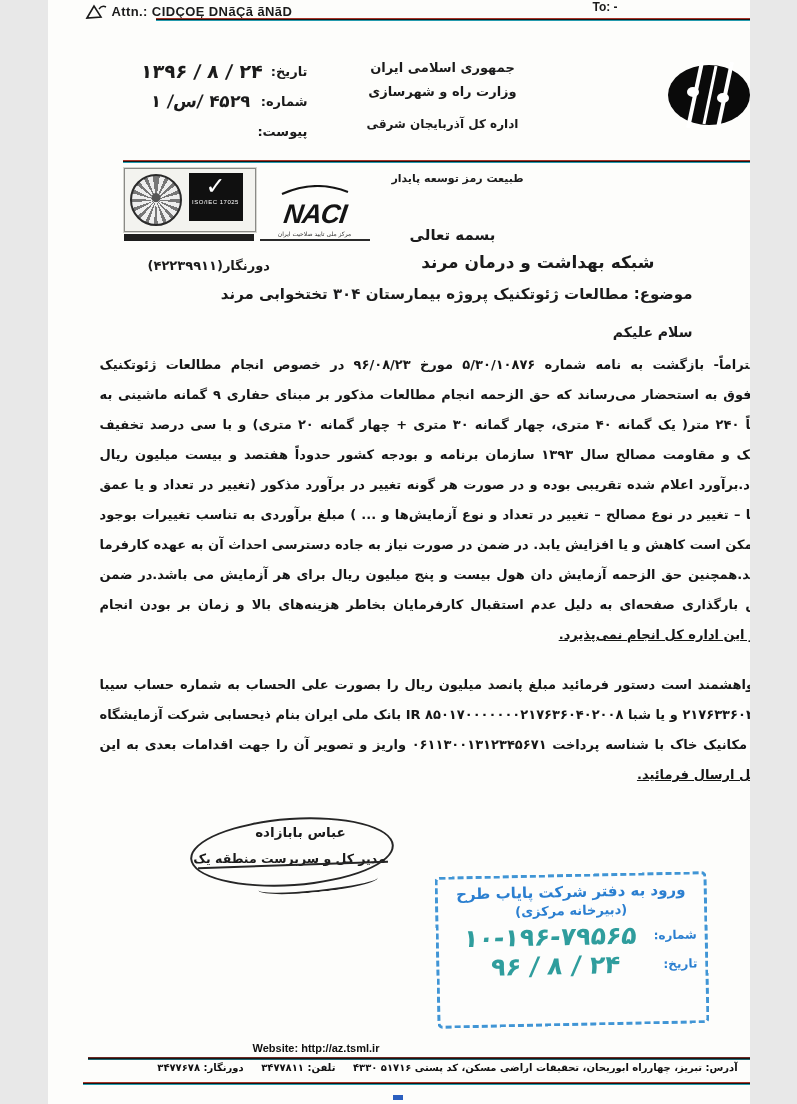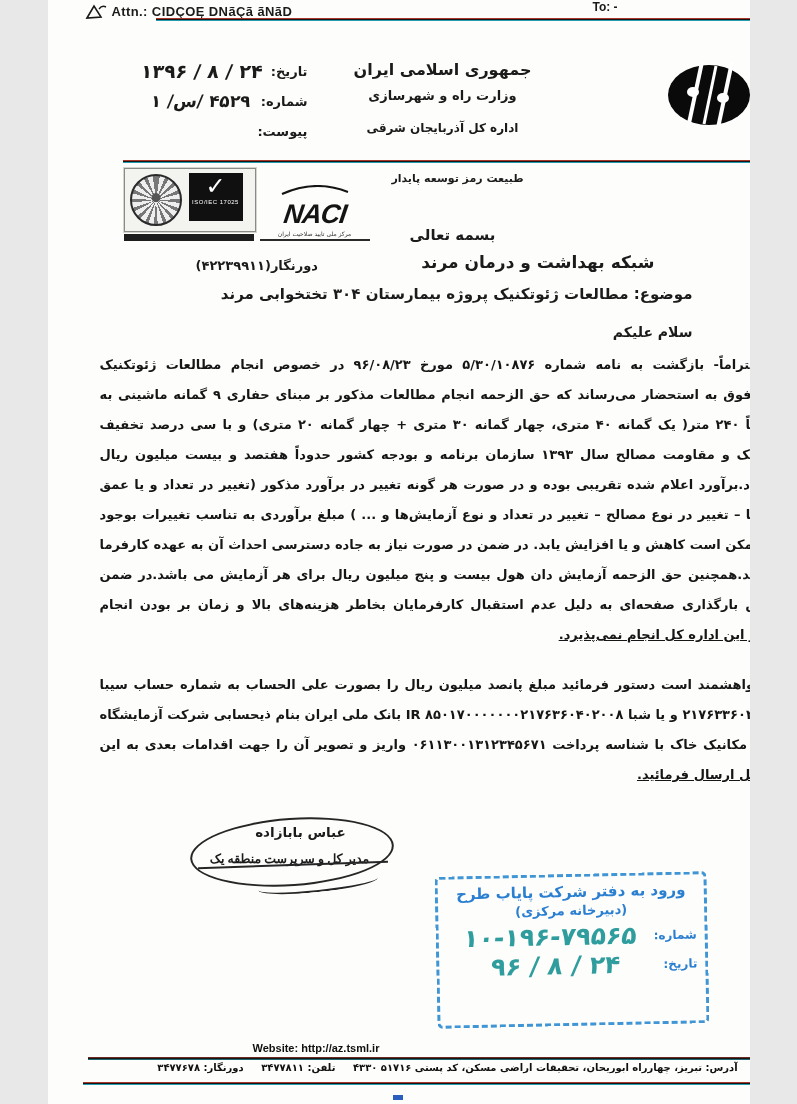--- a/index.html
+++ b/index.html
@@ -95,21 +95,21 @@
     <div style="display:flex;direction:rtl;align-items:center;height:30px;">
       <span class="b" style="font-size:13px;">شماره:</span>
       <span class="hand rtl" style="font-size:17px;margin-right:10px;">۴۵۲۹ /س/ ۱</span>
     </div>
     <div style="display:flex;direction:rtl;align-items:center;height:30px;">
       <span class="b" style="font-size:13px;">پیوست:</span>
     </div>
   </div>
 
   <div class="abs center-col rtl" style="left:295px;top:60px;">
-    <div class="b" style="font-size:16px;margin-bottom:9px;text-align:center;">جمهوری اسلامی ایران</div>
+    <div class="b" style="font-size:13px;margin-bottom:9px;text-align:center;">جمهوری اسلامی ایران</div>
     <div class="b" style="font-size:13px;margin-bottom:18px;">وزارت راه و شهرسازی</div>
     <div class="b" style="font-size:12px;">اداره کل آذربایجان شرقی</div>
   </div>
 
   <div class="abs" style="left:618px;top:62px;">
     <svg width="86" height="66" viewBox="0 0 86 66">
       <ellipse cx="43" cy="33" rx="41" ry="30" fill="#0a0a0a"></ellipse>
       <line x1="36" y1="0" x2="22" y2="66" stroke="#fff" stroke-width="4"></line>
       <line x1="66" y1="0" x2="52" y2="66" stroke="#fff" stroke-width="4"></line>
       <ellipse cx="27" cy="30" rx="6" ry="5" fill="#fff"></ellipse>
@@ -137,21 +137,21 @@
       </svg>
     <div class="naci">NACI</div>
     <div class="tinytext rtl">مرکز ملی تایید صلاحیت ایران</div>
     <div style="height:2px;background:#2a2a2a;margin-top:2px;"></div>
   </div>
 
   <div class="abs rtl b" style="left:320px;top:172px;width:180px;text-align:center;font-size:11px;">طبیعت رمز توسعه پایدار</div>
   <div class="abs rtl b" style="left:330px;top:226px;width:150px;text-align:center;font-size:15px;">بسمه تعالی</div>
 
   <div class="abs rtl b" style="right:95px;top:252px;font-size:17px;">شبکه بهداشت و درمان مرند</div>
-  <div class="abs rtl b" style="left:100px;top:258px;font-size:13px;margin-left:48px;">دورنگار(۴۲۲۳۹۹۱۱)</div>
+  <div class="abs rtl b" style="left:100px;top:258px;font-size:13px;">دورنگار(۴۲۲۳۹۹۱۱)</div>
   <div class="abs rtl b" style="right:57px;top:285px;font-size:15px;">موضوع: مطالعات ژئوتکنیک پروژه بیمارستان ۳۰۴ تختخوابی مرند</div>
   <div class="abs rtl b" style="right:57px;top:324px;font-size:14px;">سلام علیکم</div>
 
   <div class="abs rtl para" style="left:52px;top:350px;">
     <div class="pl ind">احتراماً- بازگشت به نامه شماره ۵/۳۰/۱۰۸۷۶ مورخ ۹۶/۰۸/۲۳ در خصوص انجام مطالعات ژئوتکنیک</div>
     <div class="pl">پروژه فوق به استحضار می‌رساند که حق الزحمه انجام مطالعات مذکور بر مبنای حفاری ۹ گمانه ماشینی به عمق</div>
     <div class="pl">مجموعاً ۲۴۰ متر( یک گمانه ۴۰ متری، چهار گمانه ۳۰ متری + چهار گمانه ۲۰ متری) و با سی درصد تخفیف نسبت به تعرفه</div>
     <div class="pl">ژئوتکنیک و مقاومت مصالح سال ۱۳۹۳ سازمان برنامه و بودجه کشور حدوداً هفتصد و بیست میلیون ریال برآورد</div>
     <div class="pl">می‌گردد.برآورد اعلام شده تقریبی بوده و در صورت هر گونه تغییر در برآورد مذکور (تغییر در تعداد و یا عمق</div>
     <div class="pl">گمانه‌ها – تغییر در نوع مصالح – تغییر در تعداد و نوع آزمایش‌ها و ... ) مبلغ برآوردی به تناسب تغییرات بوجود</div>
@@ -165,21 +165,21 @@
     <div class="pl ind">خواهشمند است دستور فرمائید مبلغ پانصد میلیون ریال را بصورت علی الحساب به شماره حساب سیبا</div>
     <div class="pl">۲۱۷۶۳۳۶۰۴۰۲۰۰۸ و یا شبا IR ۸۵۰۱۷۰۰۰۰۰۰۰۲۱۷۶۳۶۰۴۰۲۰۰۸ بانک ملی ایران بنام ذیحسابی شرکت آزمایشگاه</div>
     <div class="pl">
       <span>فنی و مکانیک خاک با شناسه پرداخت </span><span class="payid ltr">۰۶۱۱۳۰۰۱۳۱۲۳۴۵۶۷۱</span><span> واریز و تصویر آن را جهت اقدامات بعدی به این</span>
     </div>
     <div class="pl noj">اداره کل ارسال فرمائید.</div>
   </div>
 
   <div class="abs sig-ellipse" style="left:142px;top:818px;"></div>
   <div class="abs rtl b" style="left:178px;top:824px;width:150px;text-align:center;font-size:13.5px;">عباس بابازاده</div>
-  <div class="abs rtl b" style="left:132px;top:851px;width:220px;text-align:center;font-size:12.5px;font-family:Liberation Serif, serif;">مدیر کل و سرپرست منطقه یک</div>
+  <div class="abs rtl b" style="left:132px;top:851px;width:220px;text-align:center;font-size:12.5px;">مدیر کل و سرپرست منطقه یک</div>
   <div class="abs sig-strike" style="left:150px;top:864px;"></div>
   <div class="abs sig-tail" style="left:210px;top:876px;"></div>
 
   <div class="abs stamp" style="left:388px;top:874px;">
     <div class="l1">ورود به دفتر شرکت پایاب طرح</div>
     <div class="l2">(دبیرخانه مرکزی)</div>
     <div class="stamp-row" style="margin-top:4px;">
       <span class="stamp-label">شماره:</span>
       <span class="stamp-hand ltr">۱۰-۱۹۶-۷۹۵۶۵</span>
     </div>

